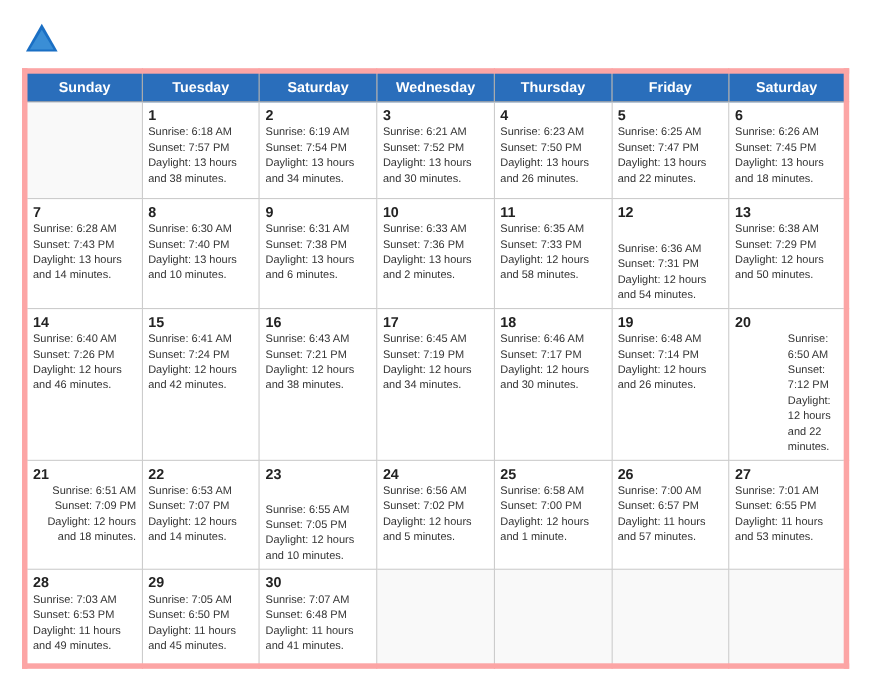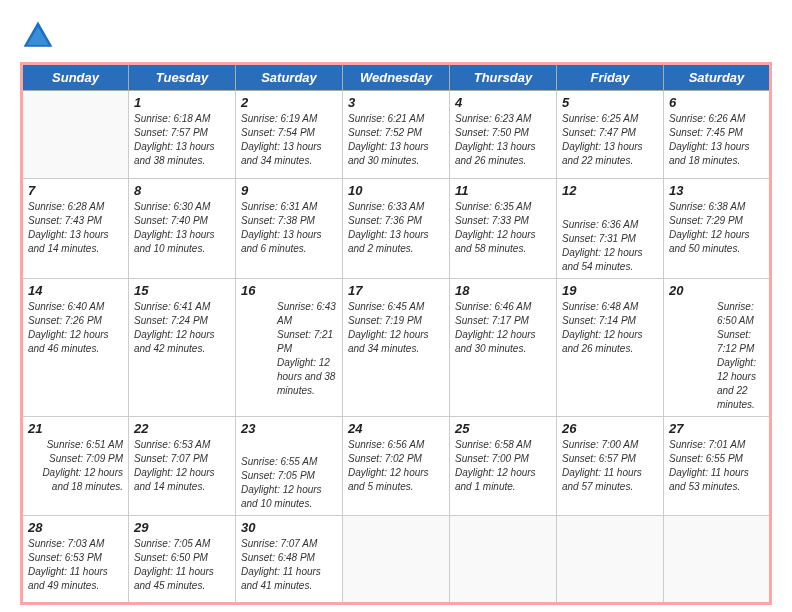--- a/index.html
+++ b/index.html
@@ -49,25 +49,24 @@
       font-weight: bold;
       color: #222;
       line-height: 1.1;
     }
     .subtitle {
       font-size: 15px;
       color: #444;
     }
     .calendar {
       flex: 1;
-      border: 3px solid #fca5a5;
+      border: 5px solid #fca5a5;
       border-collapse: collapse;
       width: 100%;
       table-layout: fixed;
-      font-style: italic;
     }
     .calendar th {
       background: #2a6ebb;
       color: #fff;
       text-align: center;
       padding: 5px 2px;
       font-size: 13px;
       font-weight: bold;
       border: 1px solid #aaa;
     }
@@ -221,21 +220,21 @@
 Daylight: 12 hours and 46 minutes.</div>
           </td>
           <td>
             <span class="day-num">15</span>
             <div class="day-info" style="white-space: pre-line;">Sunrise: 6:41 AM
 Sunset: 7:24 PM
 Daylight: 12 hours and 42 minutes.</div>
           </td>
           <td>
             <span class="day-num">16</span>
-            <div class="day-info" style="white-space: pre-line; margin-left: 36px;">Sunrise: 6:43 AM
+            <div class="day-info" style="white-space: pre-line;">Sunrise: 6:43 AM
 Sunset: 7:21 PM
 Daylight: 12 hours and 38 minutes.</div>
           </td>
           <td>
             <span class="day-num">17</span>
             <div class="day-info" style="white-space: pre-line;">Sunrise: 6:45 AM
 Sunset: 7:19 PM
 Daylight: 12 hours and 34 minutes.</div>
           </td>
           <td>

